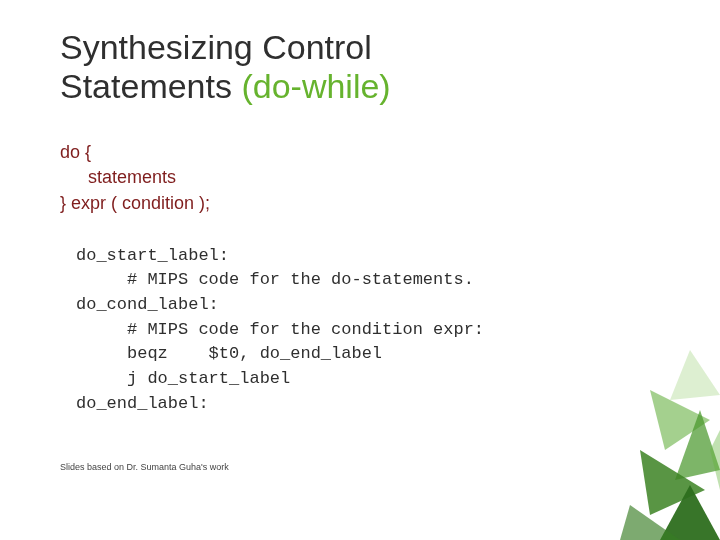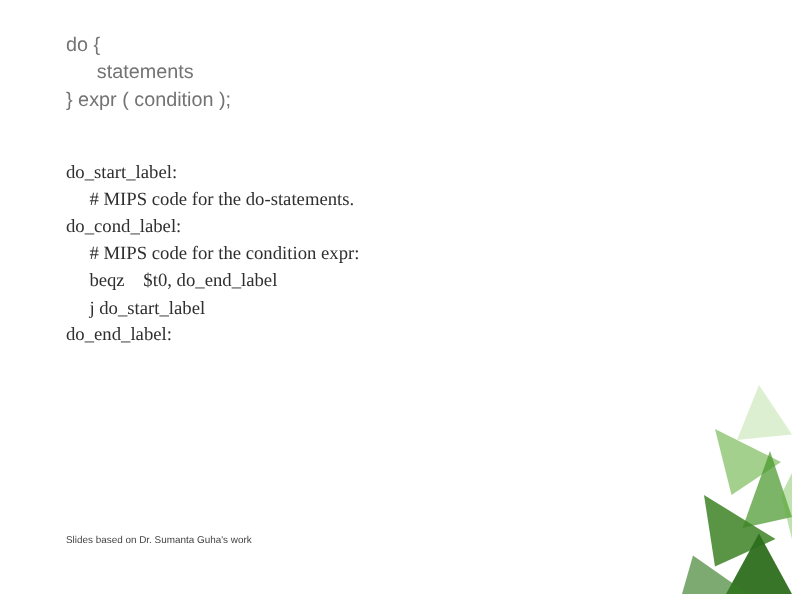--- a/index.html
+++ b/index.html
@@ -20,55 +20,60 @@
     font-weight: 400;
     color: #2f2f2f;
     line-height: 1.15;
     margin-bottom: 34px;
   }
   .title .accent {
     color: #66b32e;
   }
   .pseudo {
     font-size: 18px;
-    color: #737373;
+    color: #7f1d1d;
     line-height: 1.4;
-    margin-bottom: 41px;
+    margin-bottom: 28px;
   }
   .pseudo .indent { padding-left: 28px; display: inline-block; }
   .mono {
-    font-family: Liberation Serif, serif;
+    font-family: Liberation Mono, monospace;
     font-size: 17px;
     color: #2f2f2f;
     line-height: 1.45;
     white-space: pre;
+    margin-left: 16px;
   }
   .footer {
     position: absolute;
     left: 60px;
-    bottom: 44px;
+    bottom: 68px;
     font-size: 9px;
     color: #444;
     font-family: "Segoe UI", sans-serif;
   }
   
   .deco {
     position: absolute;
     right: 0;
     bottom: 0;
     width: 180px;
     height: 200px;
     pointer-events: none;
   }
 </style>
 </head>
 <body>
 
 <div class="slide">
 
+  <h1 class="title">
+    <span>Synthesizing Control</span><br>
+    <span>Statements </span><span class="accent">(do-while)</span>
+  </h1>
 
   <div class="pseudo">
     <div>do {</div>
     <div><span class="indent">statements</span></div>
     <div>} expr ( condition );</div>
   </div>
 
   <div class="mono">do_start_label:
      # MIPS code for the do-statements.
 do_cond_label:

